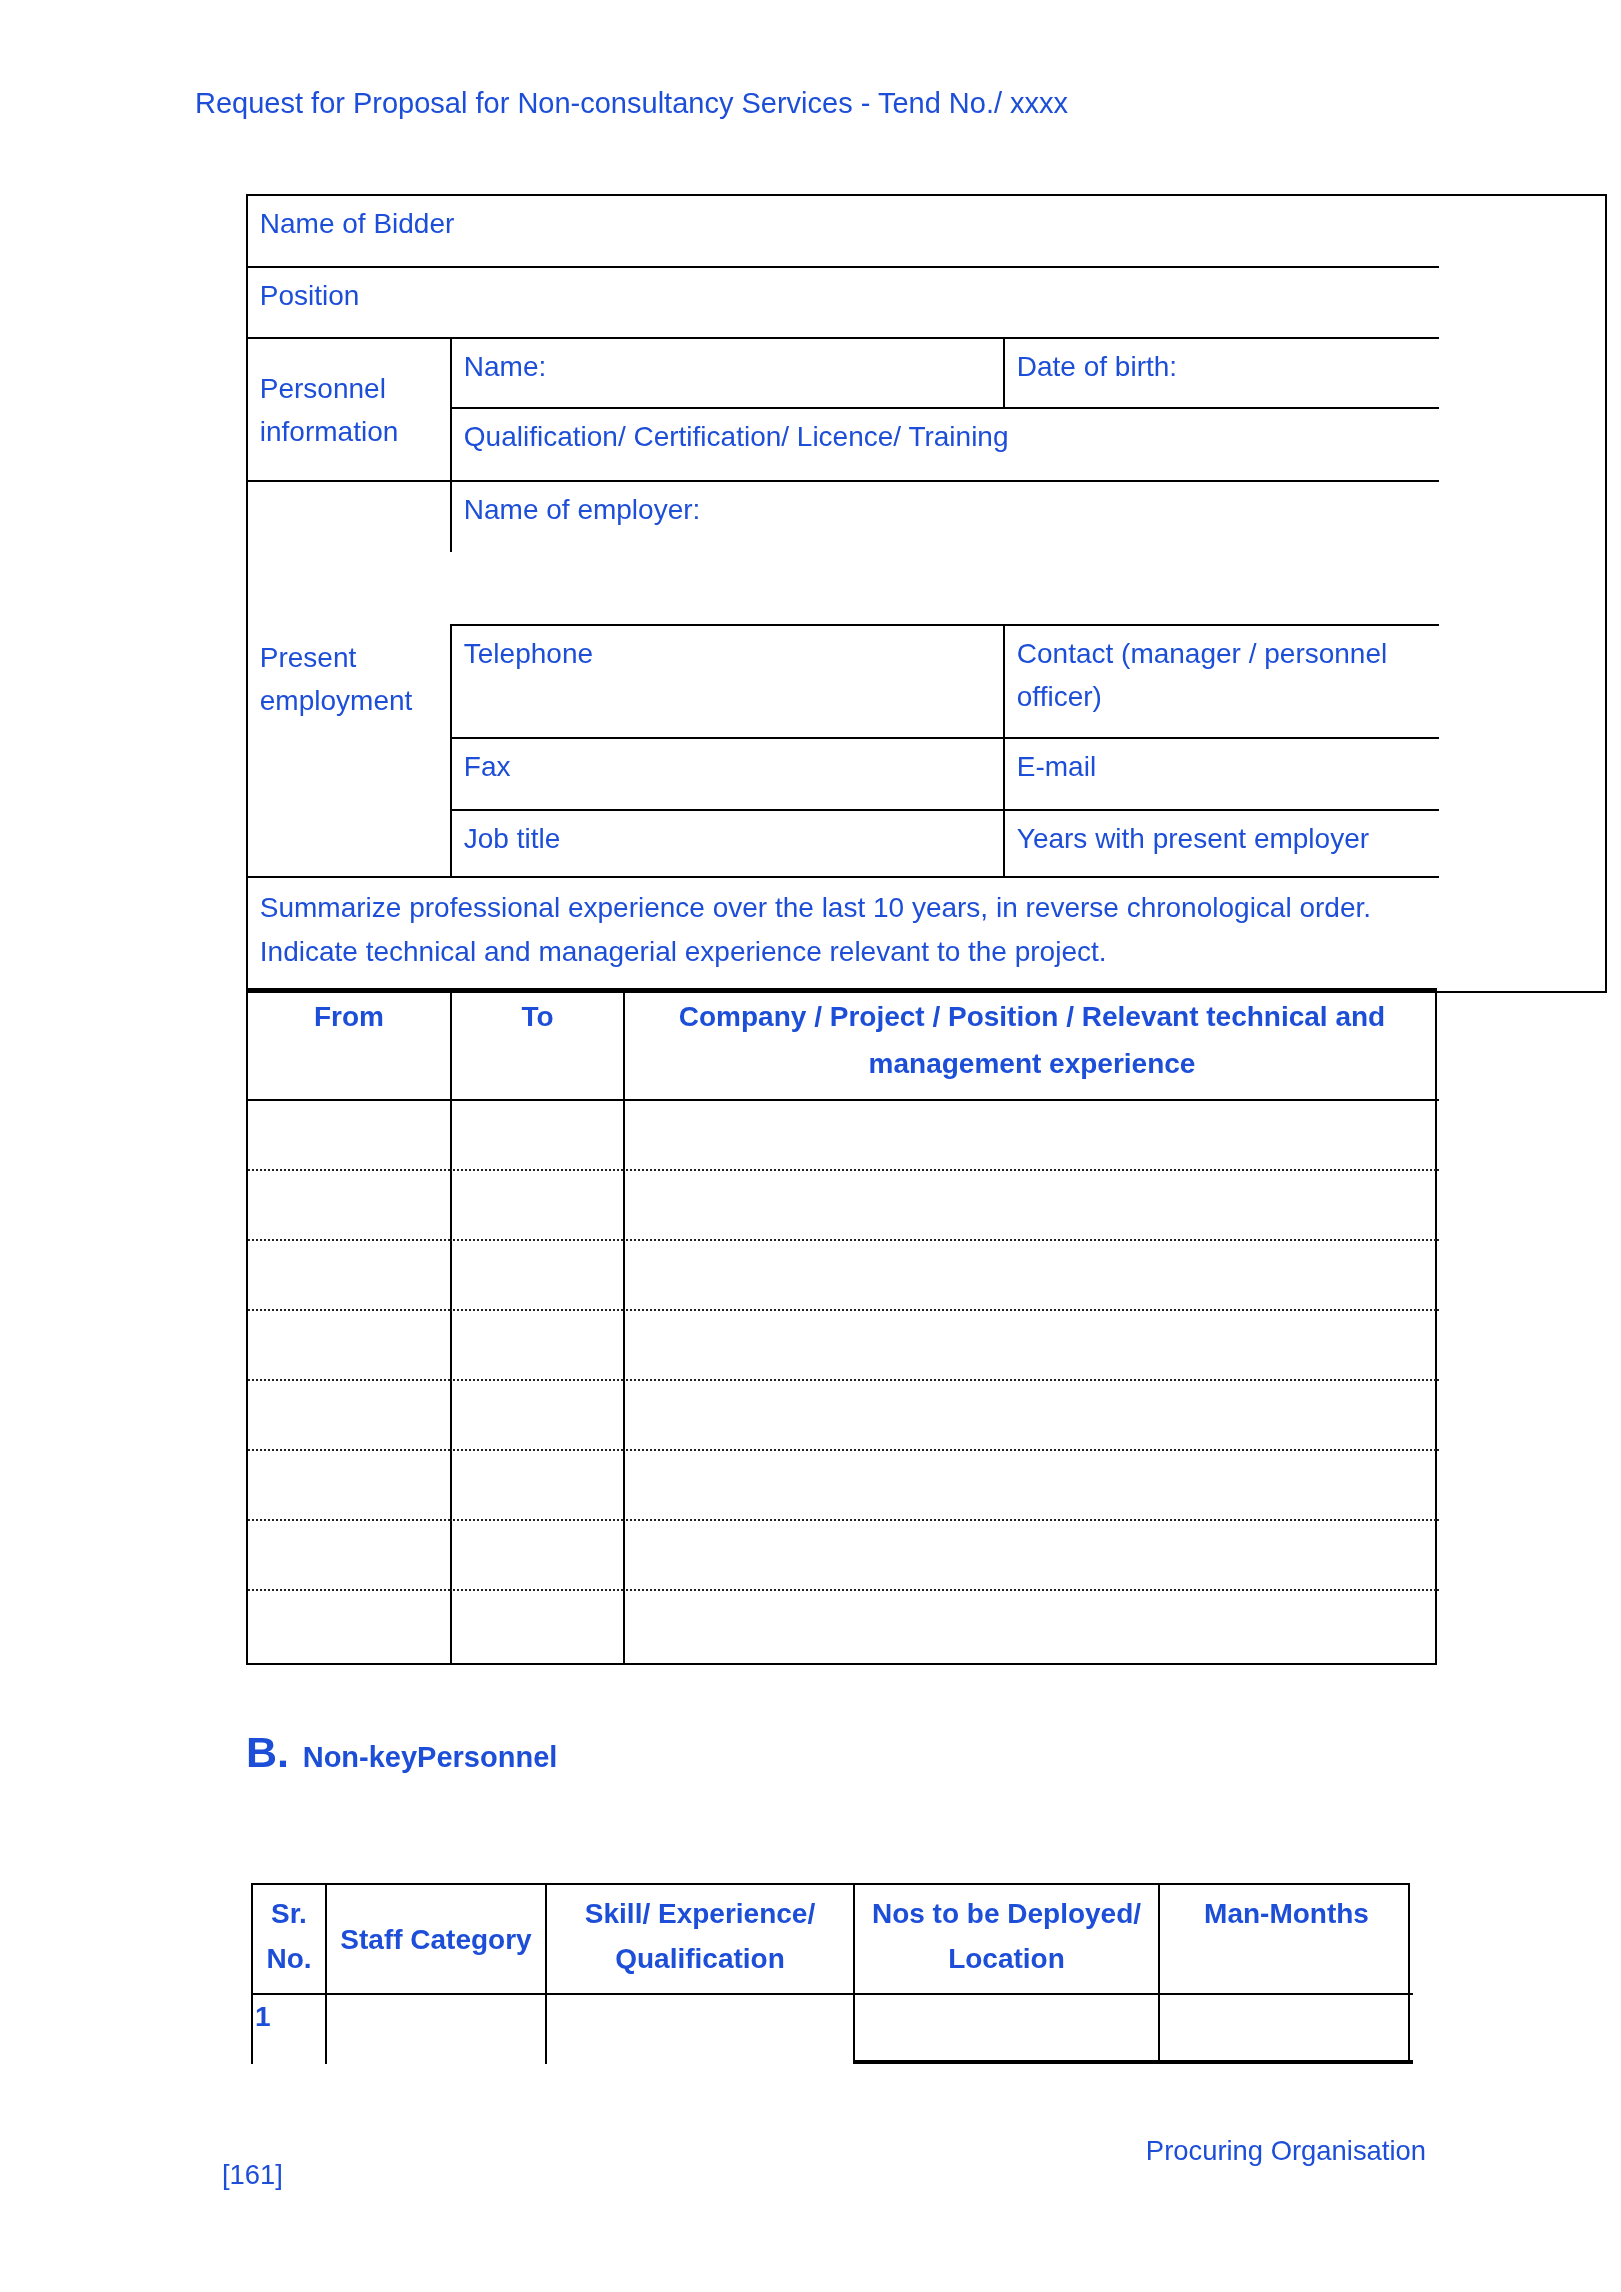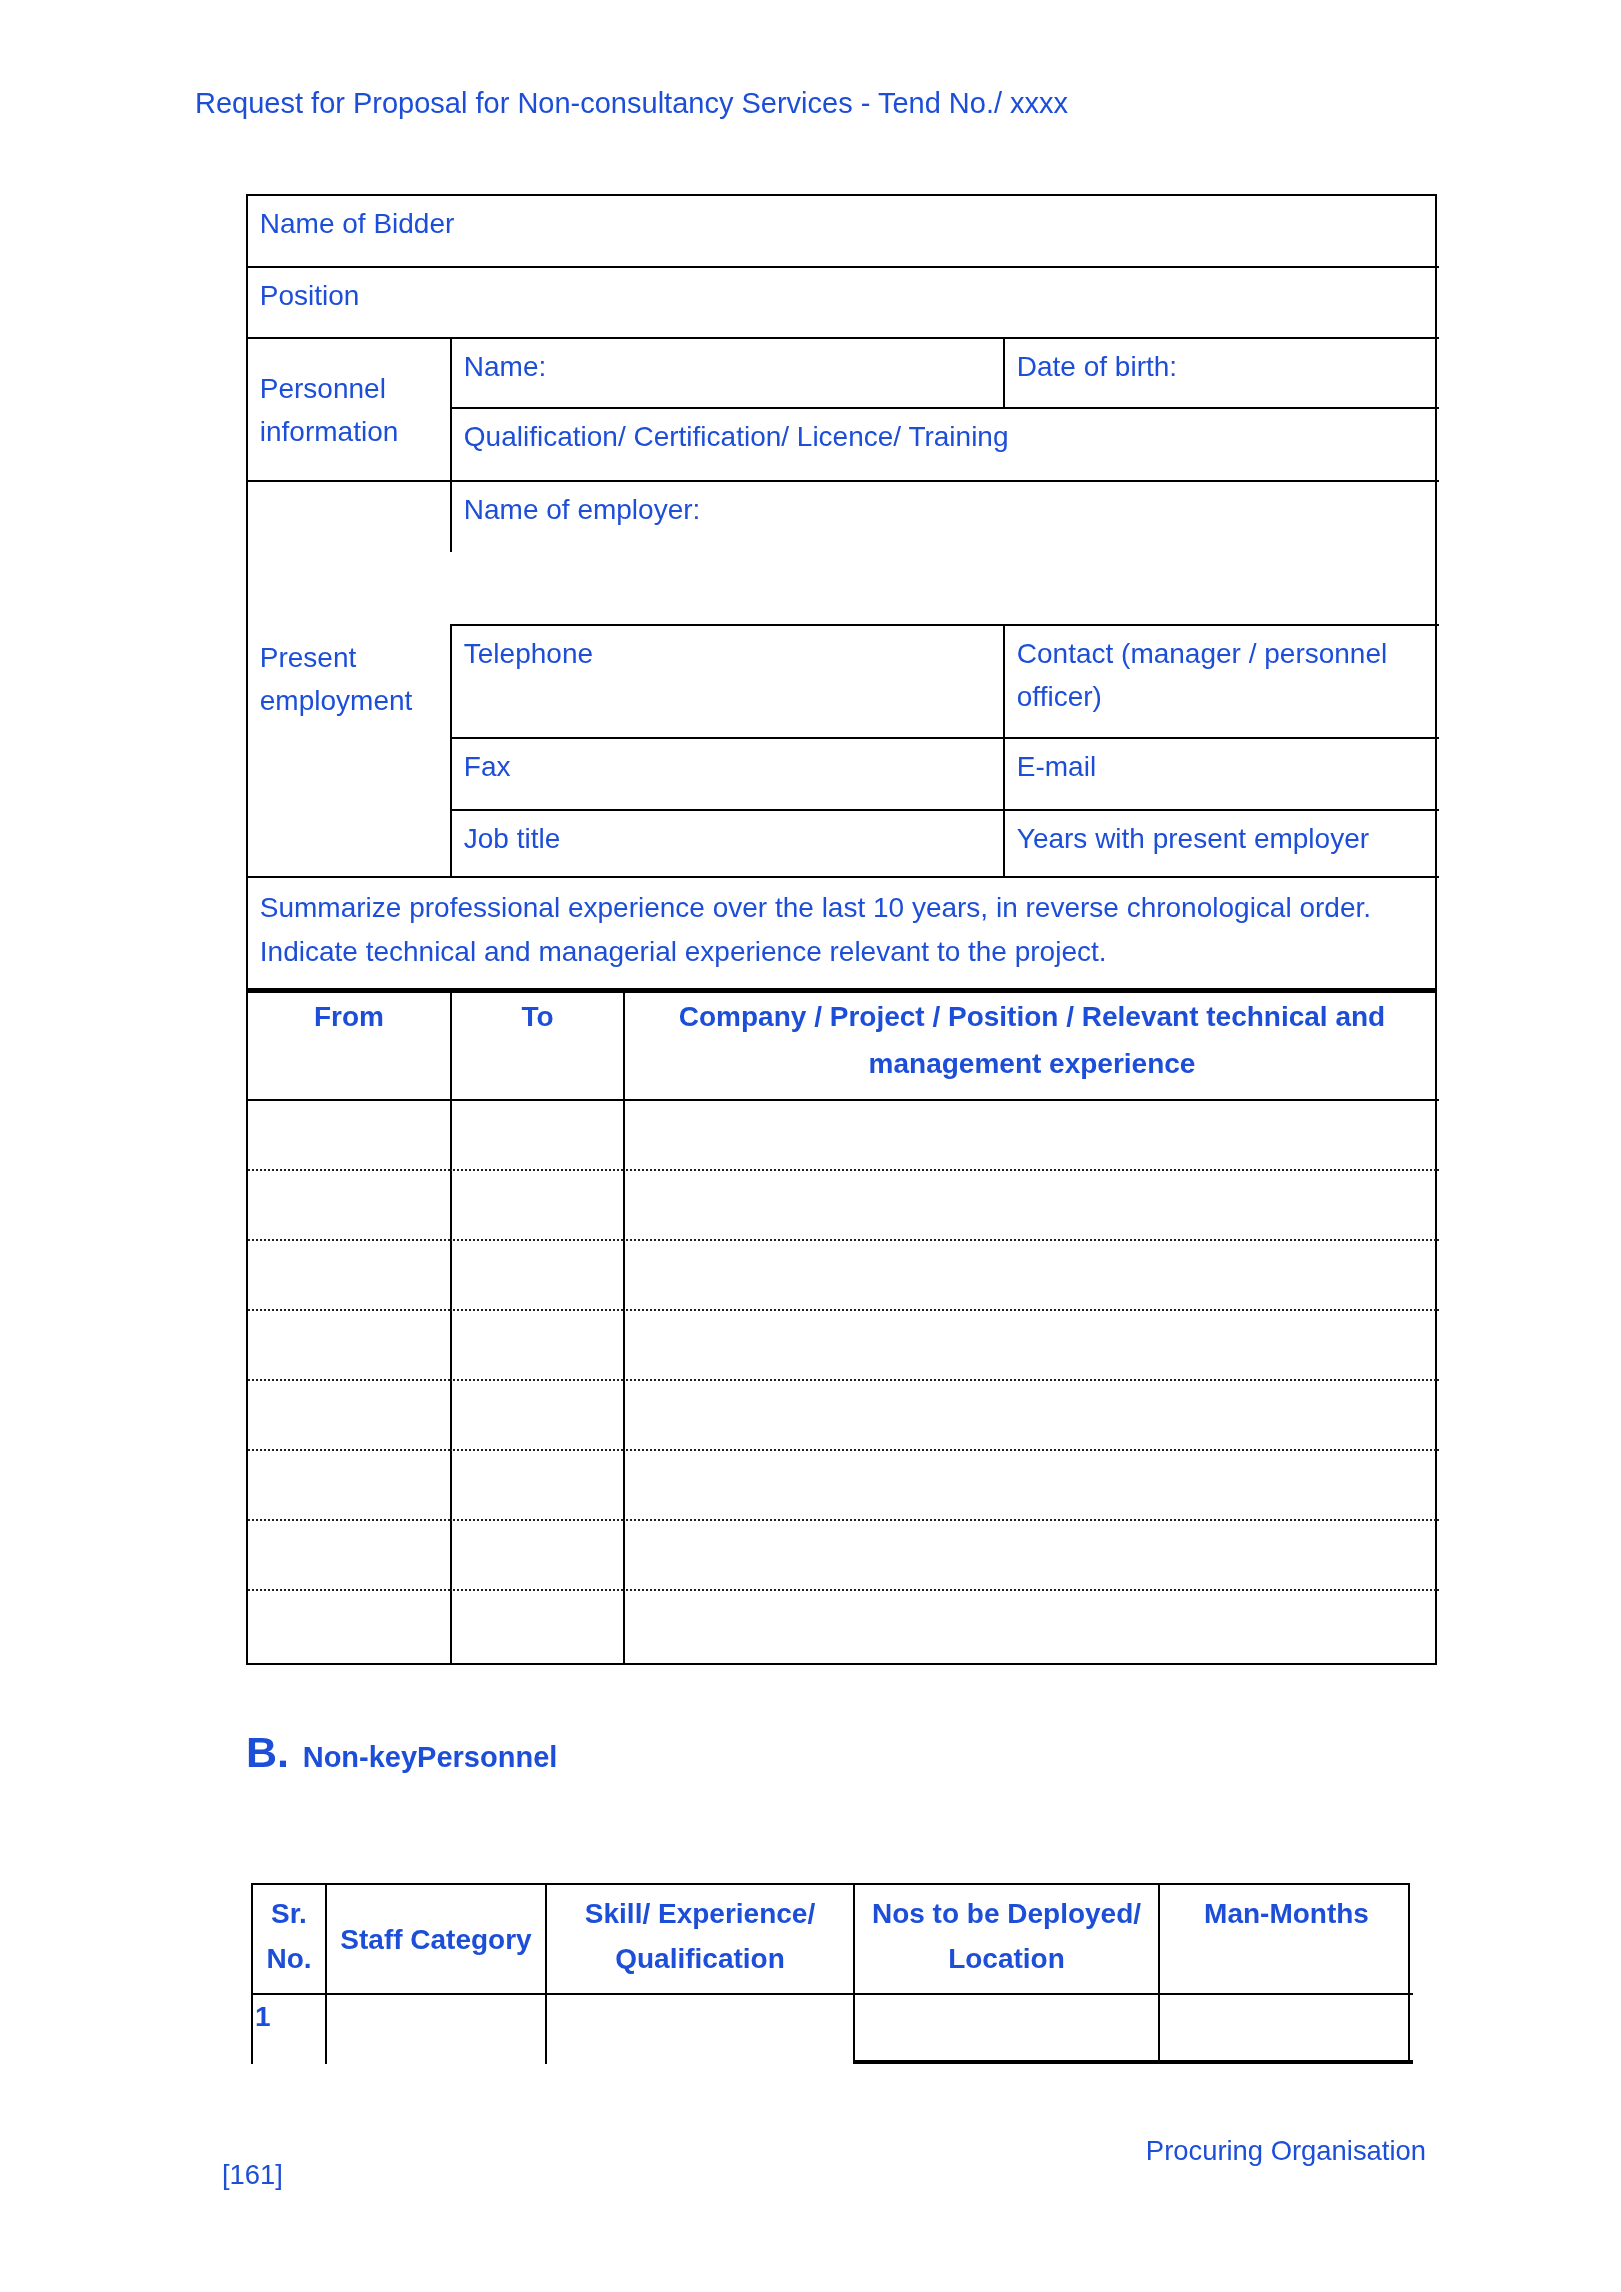--- a/index.html
+++ b/index.html
@@ -31,21 +31,21 @@
     padding:5.9px 9.8px 0 11.8px;
     box-sizing:border-box;
     white-space:pre-line;
     overflow:hidden;
   }
   .bt{border-top:2.9px solid #000;}
   .bl{border-left:2.9px solid #000;}
   .vcenter{display:flex; align-items:center; padding-top:0;}
   
   .t1{
-    position:absolute; left:246px; top:194px; width:1191px;
+    position:absolute; left:246px; top:194px; width:1361px;
     display:grid;
     grid-template-columns:202px 553px 436px;
     grid-template-rows:70px 71px 70px 73px 72px 72px 113px 72px 67px 115px;
     border:2.9px solid #000;
     box-sizing:border-box;
   }
   .c-bidder  {grid-row:1; grid-column:1/4;}
   .c-position{grid-row:2; grid-column:1/4;}
   .c-perslbl {grid-row:3/5; grid-column:1;}
   .c-name    {grid-row:3; grid-column:2;}

